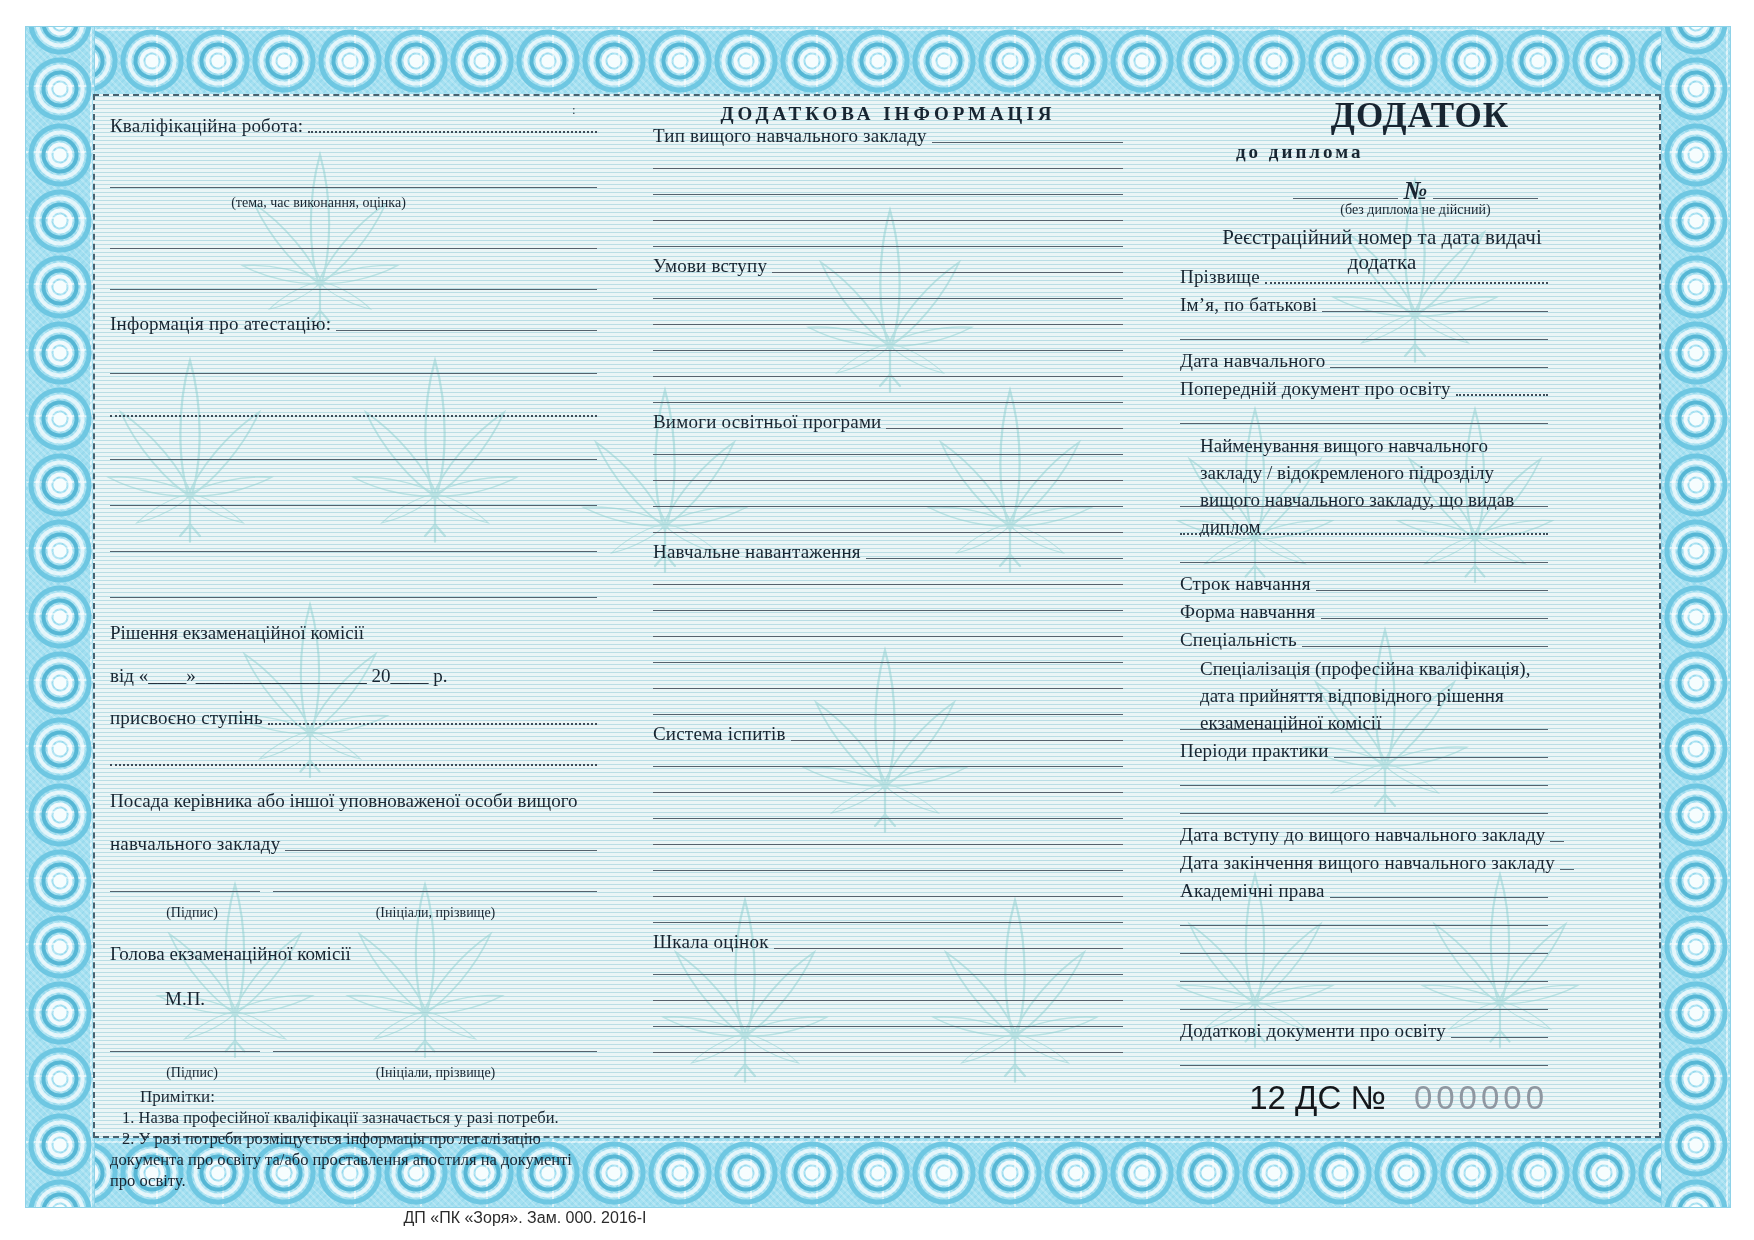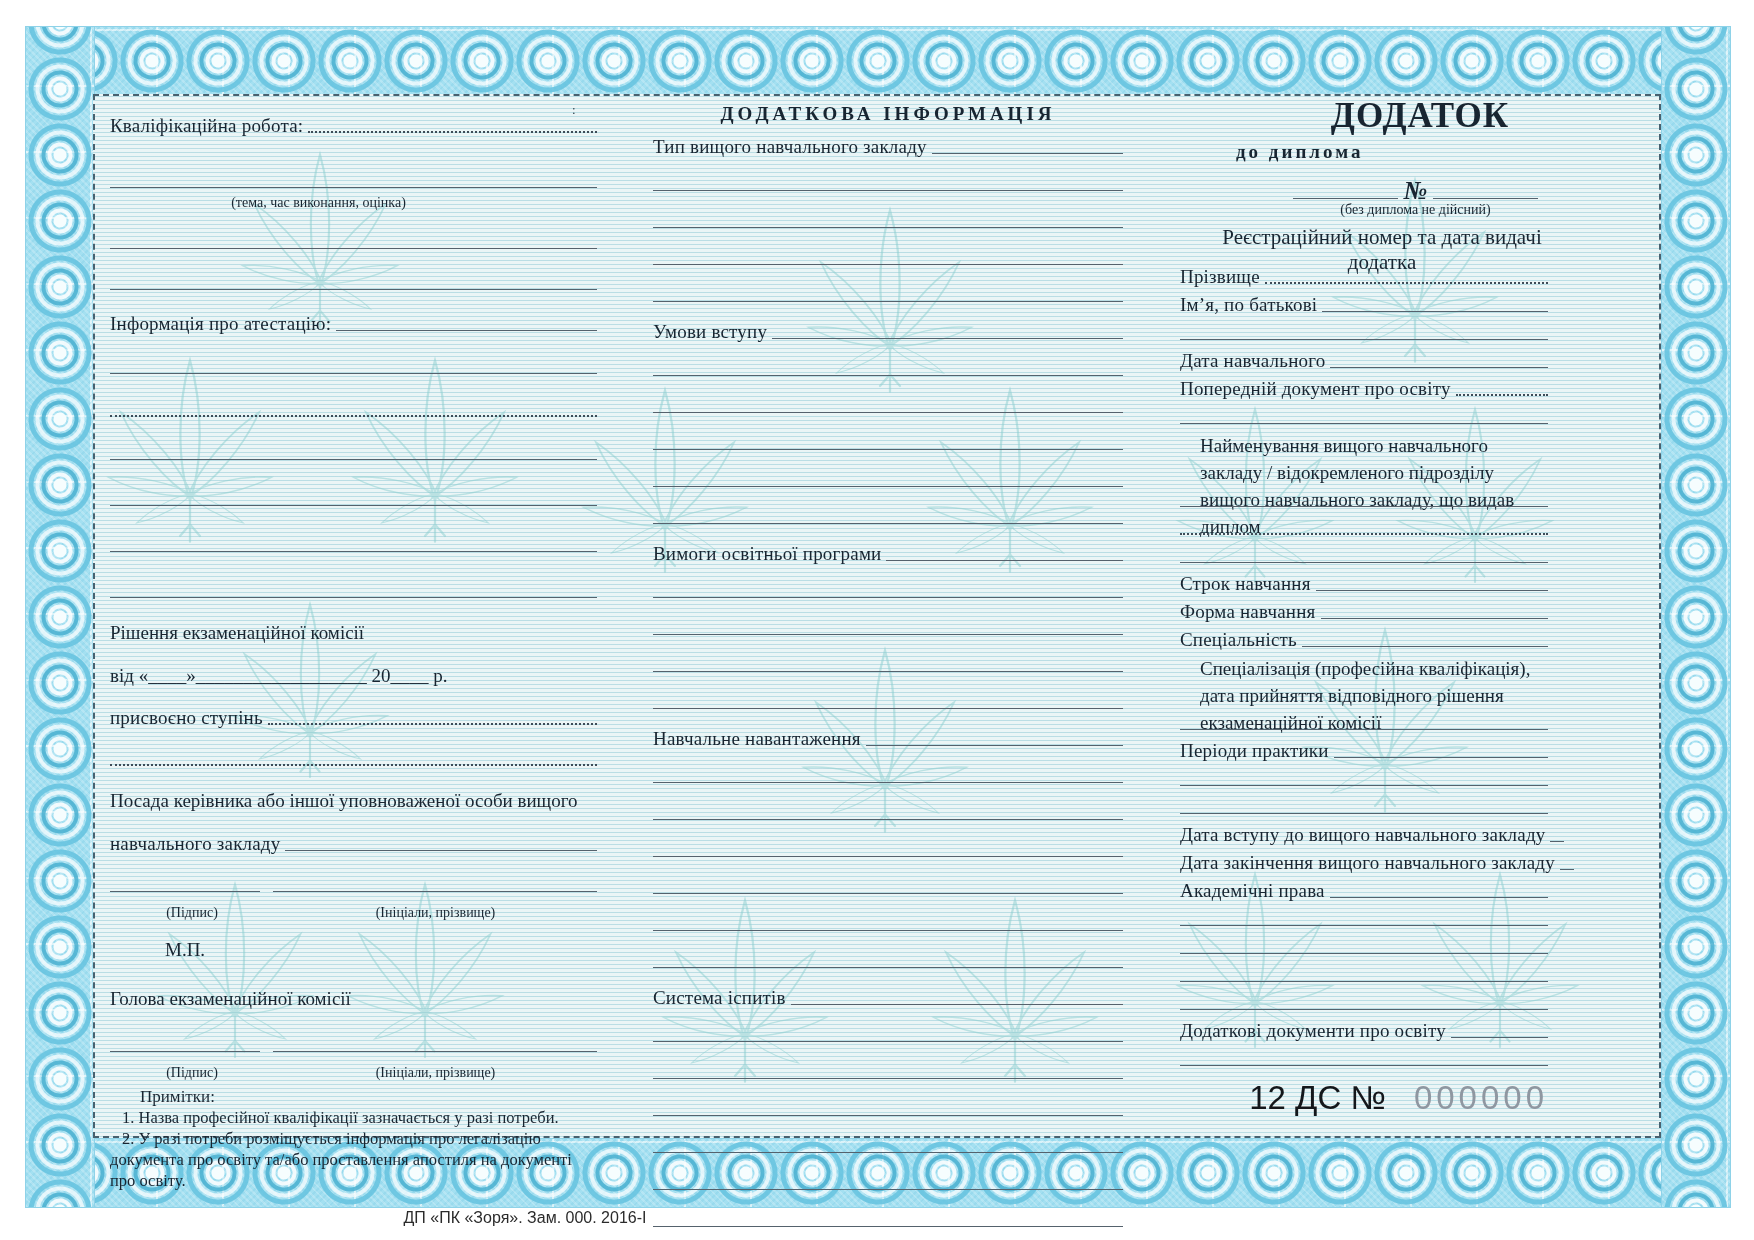--- a/index.html
+++ b/index.html
@@ -29,21 +29,21 @@
     background-image:repeating-linear-gradient(180deg, rgba(146,203,214,.55) 0 1px, rgba(146,203,214,0) 1px 4px);
     border:2px dashed #48616f;box-sizing:border-box;}
   .leaf{position:absolute;opacity:.5;pointer-events:none;}
   .col{position:absolute;top:0;}
   #colL{left:15px;width:487px;top:0;}
   #colM{left:558px;width:470px;top:7px;}
   #colR{left:1085px;width:368px;top:2px;}
   
   .it{display:flex;align-items:flex-end;position:relative;min-width:0;}
   #colL .it{height:41px;}
-  #colM .it{height:26px;margin-top:11px;}
+  #colM .it{height:26px;}
   #colR .it{height:28px;}
   .lt{white-space:nowrap;padding-right:5px;padding-bottom:3px;font-size:19px;letter-spacing:.2px;}
   .fill{flex:1;min-width:14px;align-self:flex-end;margin-bottom:7px;}
   .sol{border-bottom:1.6px solid #55626d;}
   .dot{border-bottom:2px dotted #3e4c58;}
   .t-text{font-size:19px;padding-bottom:5px;}
   .t-wrap{display:block;height:54px!important;line-height:27px;font-size:19px;padding-top:1px;margin-left:20px;}
   .t-caption{height:20px!important;align-items:flex-start;justify-content:center;
              font-size:14px;padding-right:70px;}
   .t-sig{gap:13px;}
@@ -218,22 +218,22 @@
           <span class="fill sol"></span>
         </div>
         <div class="it t-sig">
           <span class="fill sol s1"></span>
           <span class="fill sol s2"></span>
         </div>
         <div class="it t-sigcap">
           <span class="c1">(Підпис)</span>
           <span class="c2">(Ініціали, прізвище)</span>
         </div>
+        <div class="it t-text h44">Голова екзаменаційної комісії</div>
         <div class="it t-text mp h40">М.П.</div>
-        <div class="it t-text h44">Голова екзаменаційної комісії</div>
         <div class="it t-sig h44">
           <span class="fill sol s1"></span>
           <span class="fill sol s2"></span>
         </div>
         <div class="it t-sigcap">
           <span class="c1">(Підпис)</span>
           <span class="c2">(Ініціали, прізвище)</span>
         </div>
         <div class="it t-noteshead">Примітки:</div>
         <div class="it t-noteline">1. Назва професійної кваліфікації зазначається у разі потреби.</div>

